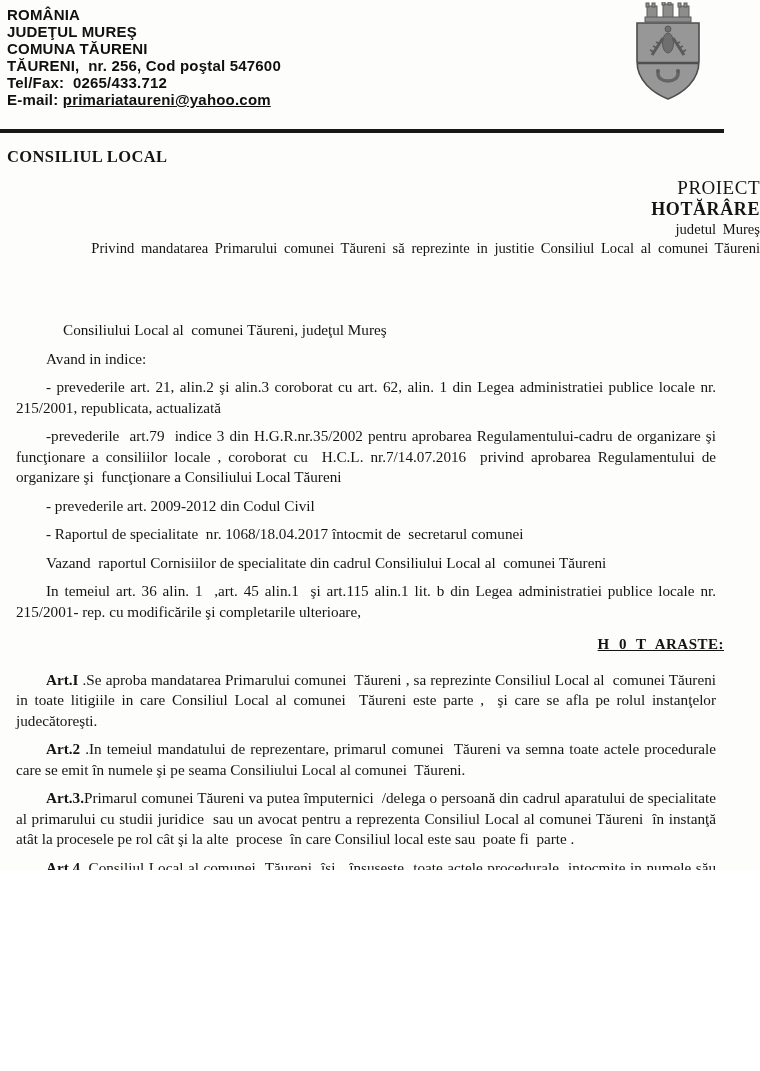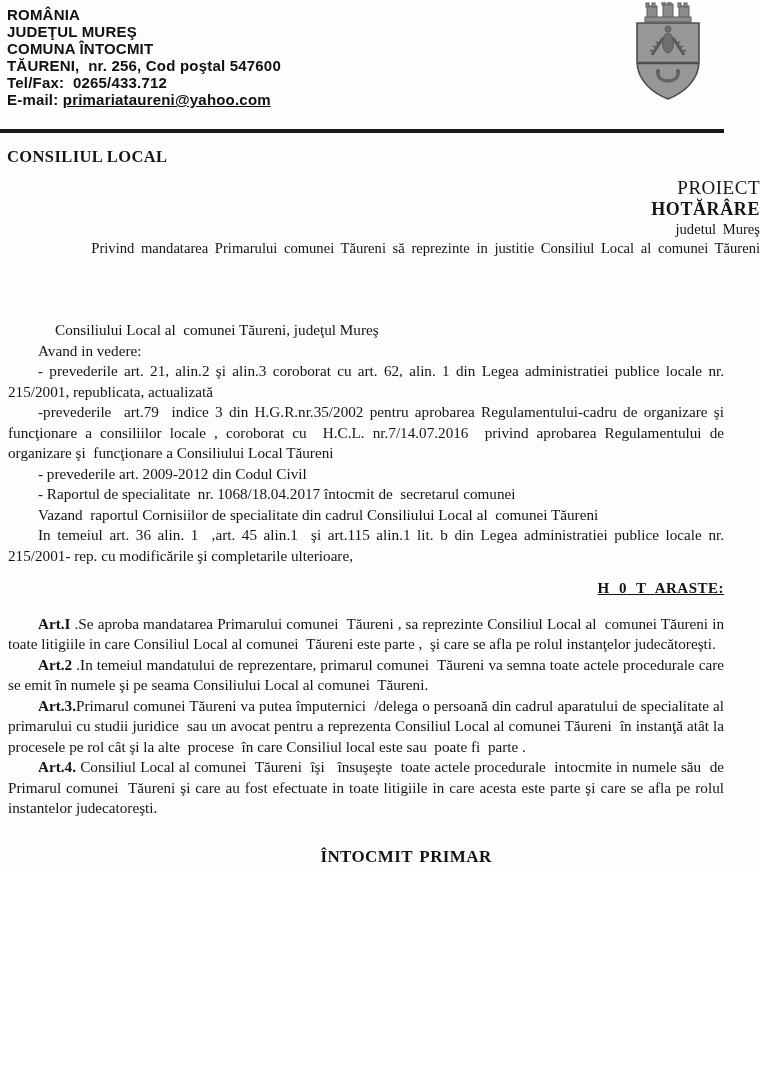--- a/index.html
+++ b/index.html
@@ -23,21 +23,21 @@
   .org{margin:14px 0 0 7px;font-weight:bold;font-size:16.5px;letter-spacing:.4px;}
   .center-block{text-align:right;}
   .doc-type{margin-top:10px;font-size:19px;letter-spacing:.5px;}
   .doc-title{font-size:18px;font-weight:bold;letter-spacing:.6px;}
   .subtitle{font-size:14.6px;line-height:19px;word-spacing:3px;white-space:nowrap;}
   
   .body-text{
     margin:62px 36px 0 8px;
     font-size:15.2px;line-height:20.5px;text-align:justify;
   }
-  .body-text p{margin:0;white-space:pre-wrap;}
+  .body-text p{margin:8px;white-space:pre-wrap;}
   .ind{text-indent:47px;}
   .ind2{text-indent:30px;}
   .gap-top{margin-top:8px;}
   .hotaraste{
     text-align:right;font-weight:bold;font-size:15px;
     letter-spacing:.5px;word-spacing:5px;margin:12px 0 15px 0 !important;text-decoration:underline;
   }
   .art-label{font-weight:bold;}
   
   .sig-block{
@@ -51,21 +51,21 @@
   .page-num{position:absolute;right:13px;top:1038px;font-size:16px;}
 </style>
 </head>
 <body>
 
 <div class="page">
 
   <div class="letterhead">
     <div class="line">ROMÂNIA</div>
     <div class="line">JUDEŢUL MUREŞ</div>
-    <div class="line">COMUNA ÎNTOCMIT</div>
+    <div class="line">COMUNA TĂURENI</div>
     <div class="line">TĂURENI,  nr. 256, Cod poştal 547600</div>
     <div class="line">Tel/Fax:  0265/433.712</div>
     <div class="line"><span>E-mail: </span><span class="email-underline">primariataureni@yahoo.com</span></div>
   </div>
 
   <svg class="crest" viewBox="0 0 76 102">
 
     <g fill="#8d8d8d" stroke="#5c5c5c" stroke-width="1">
       <rect x="17" y="4" width="10" height="12"></rect>
       <rect x="33" y="2" width="10" height="14"></rect>
@@ -102,21 +102,21 @@
 
   <div class="center-block">
     <div class="doc-type">PROIECT</div>
     <div class="doc-title">HOTĂRÂRE</div>
     <div class="subtitle">judetul Mureş</div>
     <div class="subtitle">Privind mandatarea Primarului comunei Tăureni să reprezinte in justitie Consiliul Local al comunei Tăureni</div>
   </div>
 
   <div class="body-text">
     <p class="ind">Consiliului Local al  comunei Tăureni, judeţul Mureş</p>
-    <p class="ind2">Avand in vedere:</p>
+    <p class="ind2">Avand in indice:</p>
     <p class="ind2">- prevederile art. 21, alin.2 şi alin.3 coroborat cu art. 62, alin. 1 din Legea administratiei publice locale nr. 215/2001, republicata, actualizată</p>
     <p class="ind2">-prevederile  art.79  indice 3 din H.G.R.nr.35/2002 pentru aprobarea Regulamentului-cadru de organizare şi funcţionare a consiliilor locale , coroborat cu  H.C.L. nr.7/14.07.2016  privind aprobarea Regulamentului de organizare şi  funcţionare a Consiliului Local Tăureni</p>
     <p class="ind2">- prevederile art. 2009-2012 din Codul Civil</p>
     <p class="ind2">- Raportul de specialitate  nr. 1068/18.04.2017 întocmit de  secretarul comunei</p>
     <p class="ind2 gap-top">Vazand  raportul Cornisiilor de specialitate din cadrul Consiliului Local al  comunei Tăureni</p>
     <p class="ind2">In temeiul art. 36 alin. 1  ,art. 45 alin.1  şi art.115 alin.1 lit. b din Legea administratiei publice locale nr. 215/2001- rep. cu modificările şi completarile ulterioare,</p>
 
     <p class="hotaraste">H 0 T ARASTE:</p>
 
     <p class="ind2"><span class="art-label">Art.I</span><span> .Se aproba mandatarea Primarului comunei  Tăureni , sa reprezinte Consiliul Local al  comunei Tăureni in toate litigiile in care Consiliul Local al comunei  Tăureni este parte ,  şi care se afla pe rolul instanţelor judecătoreşti.</span></p>

